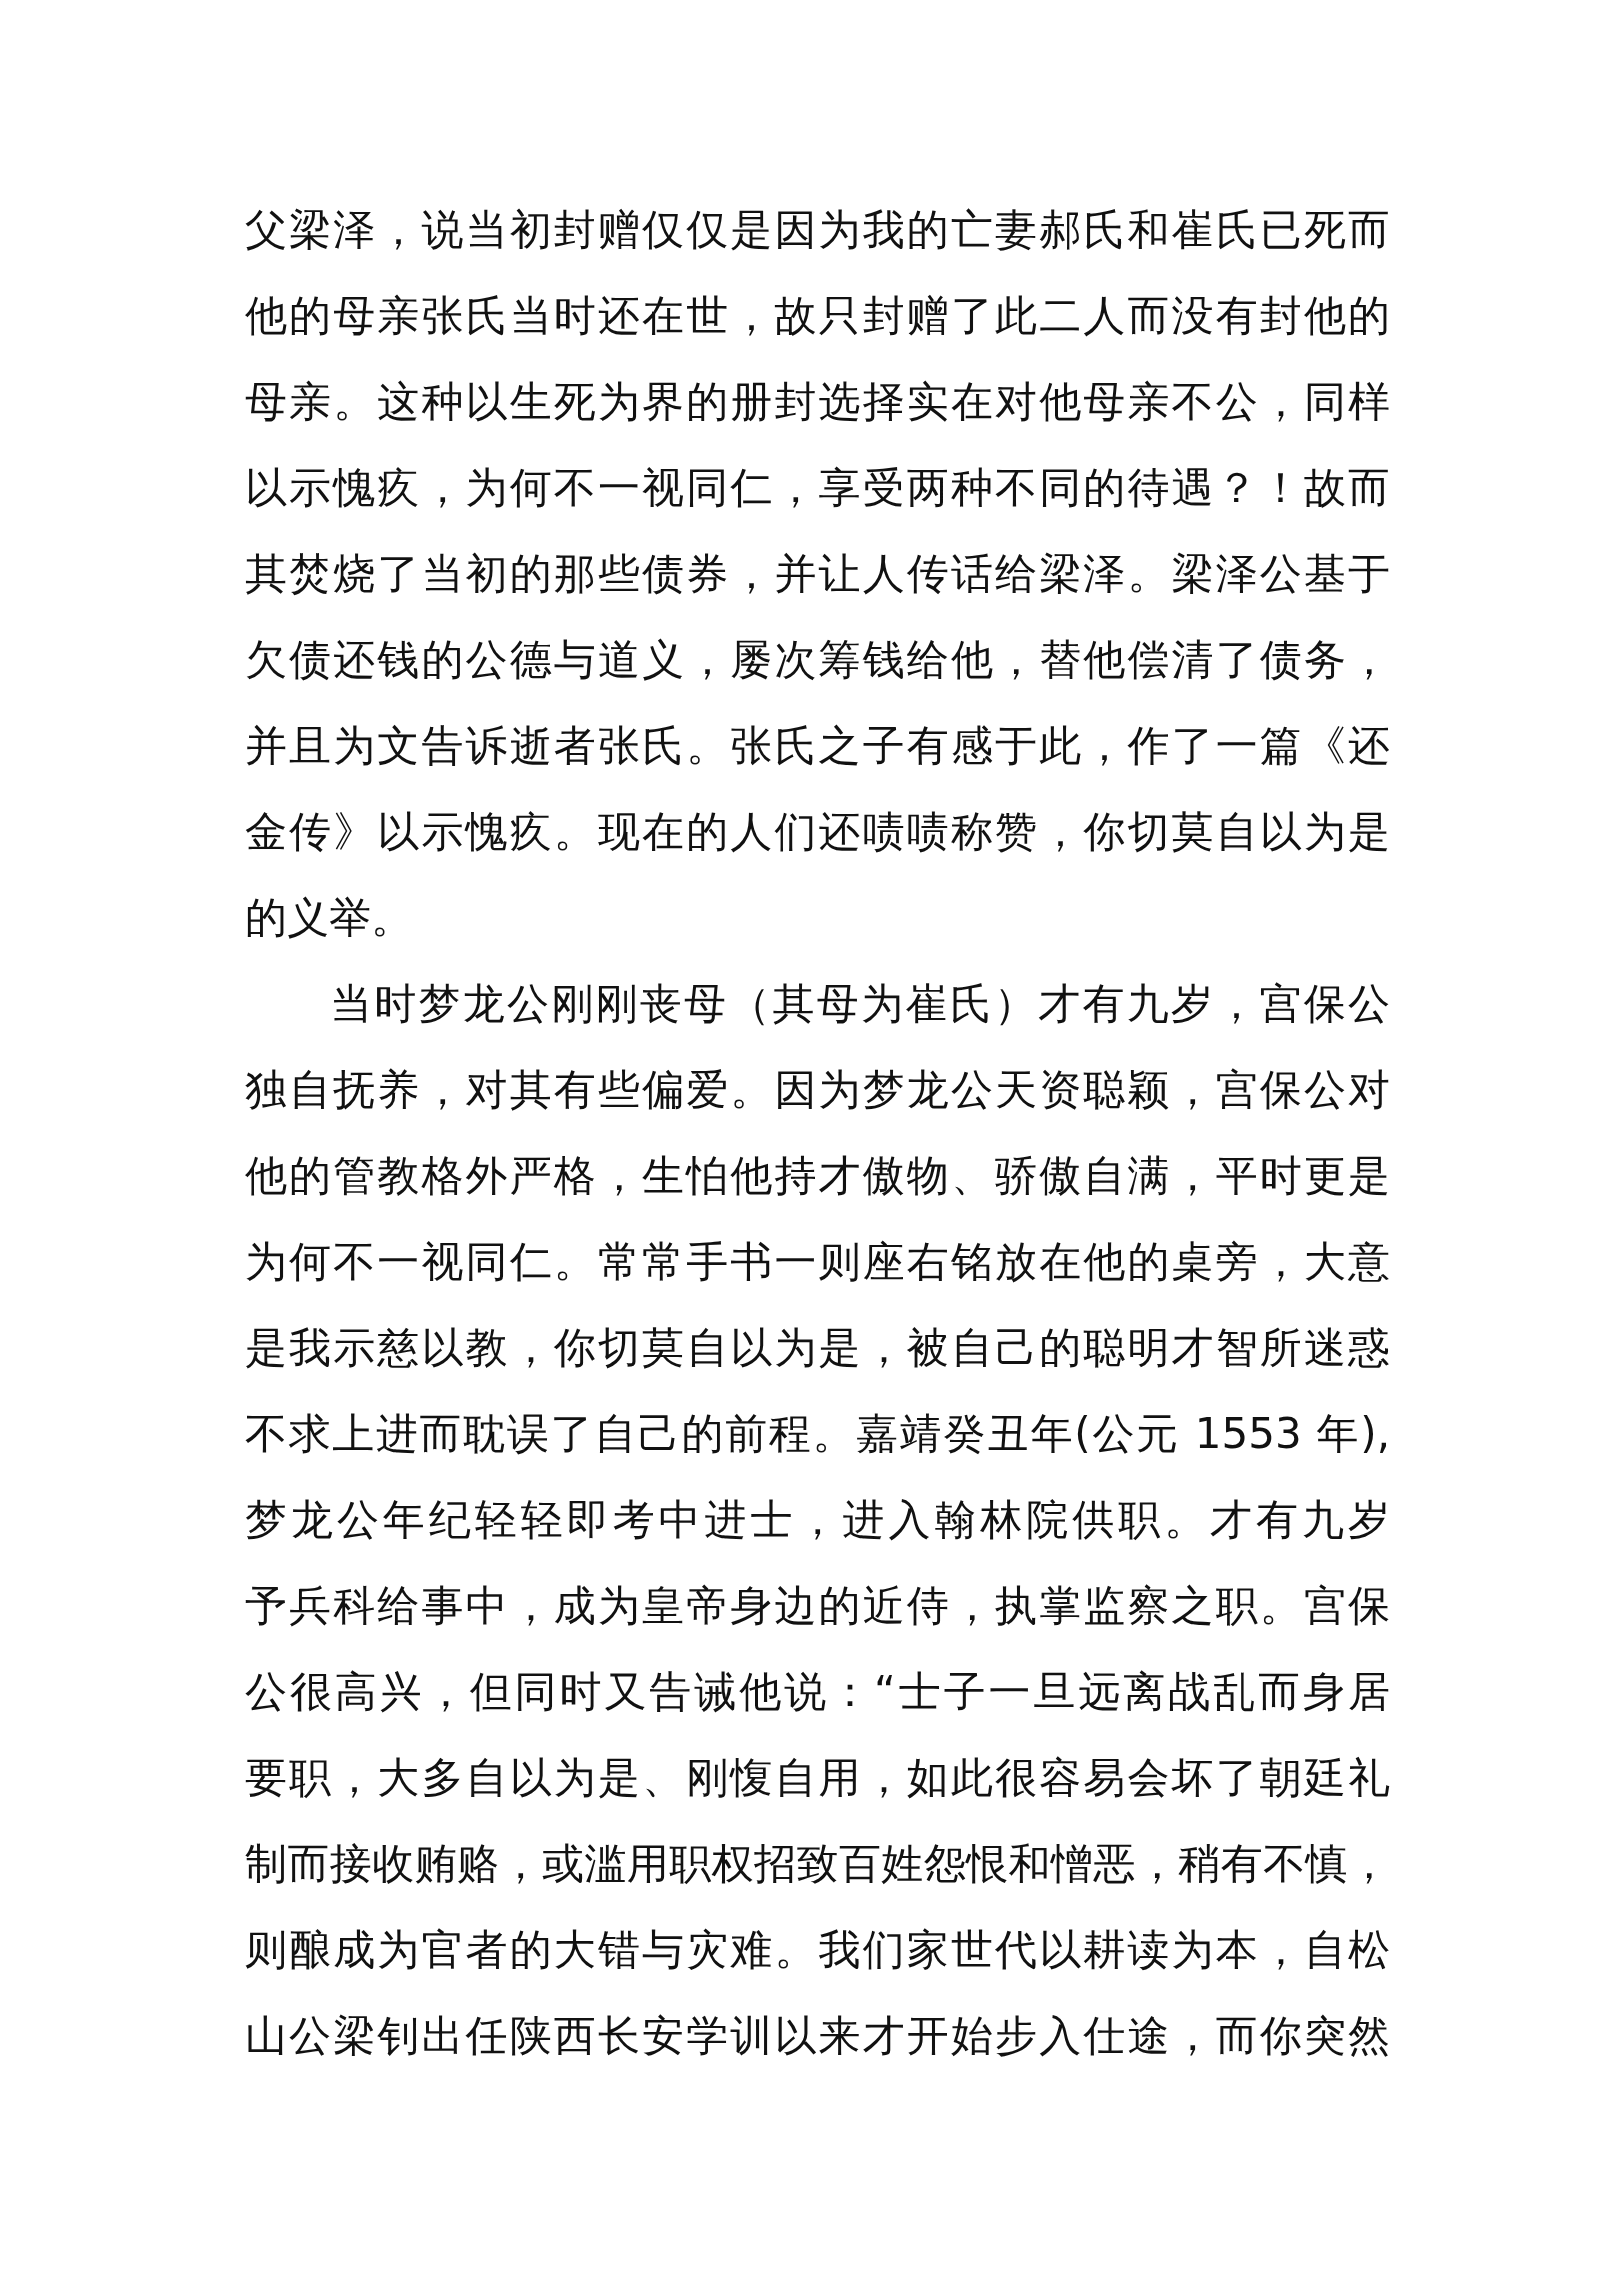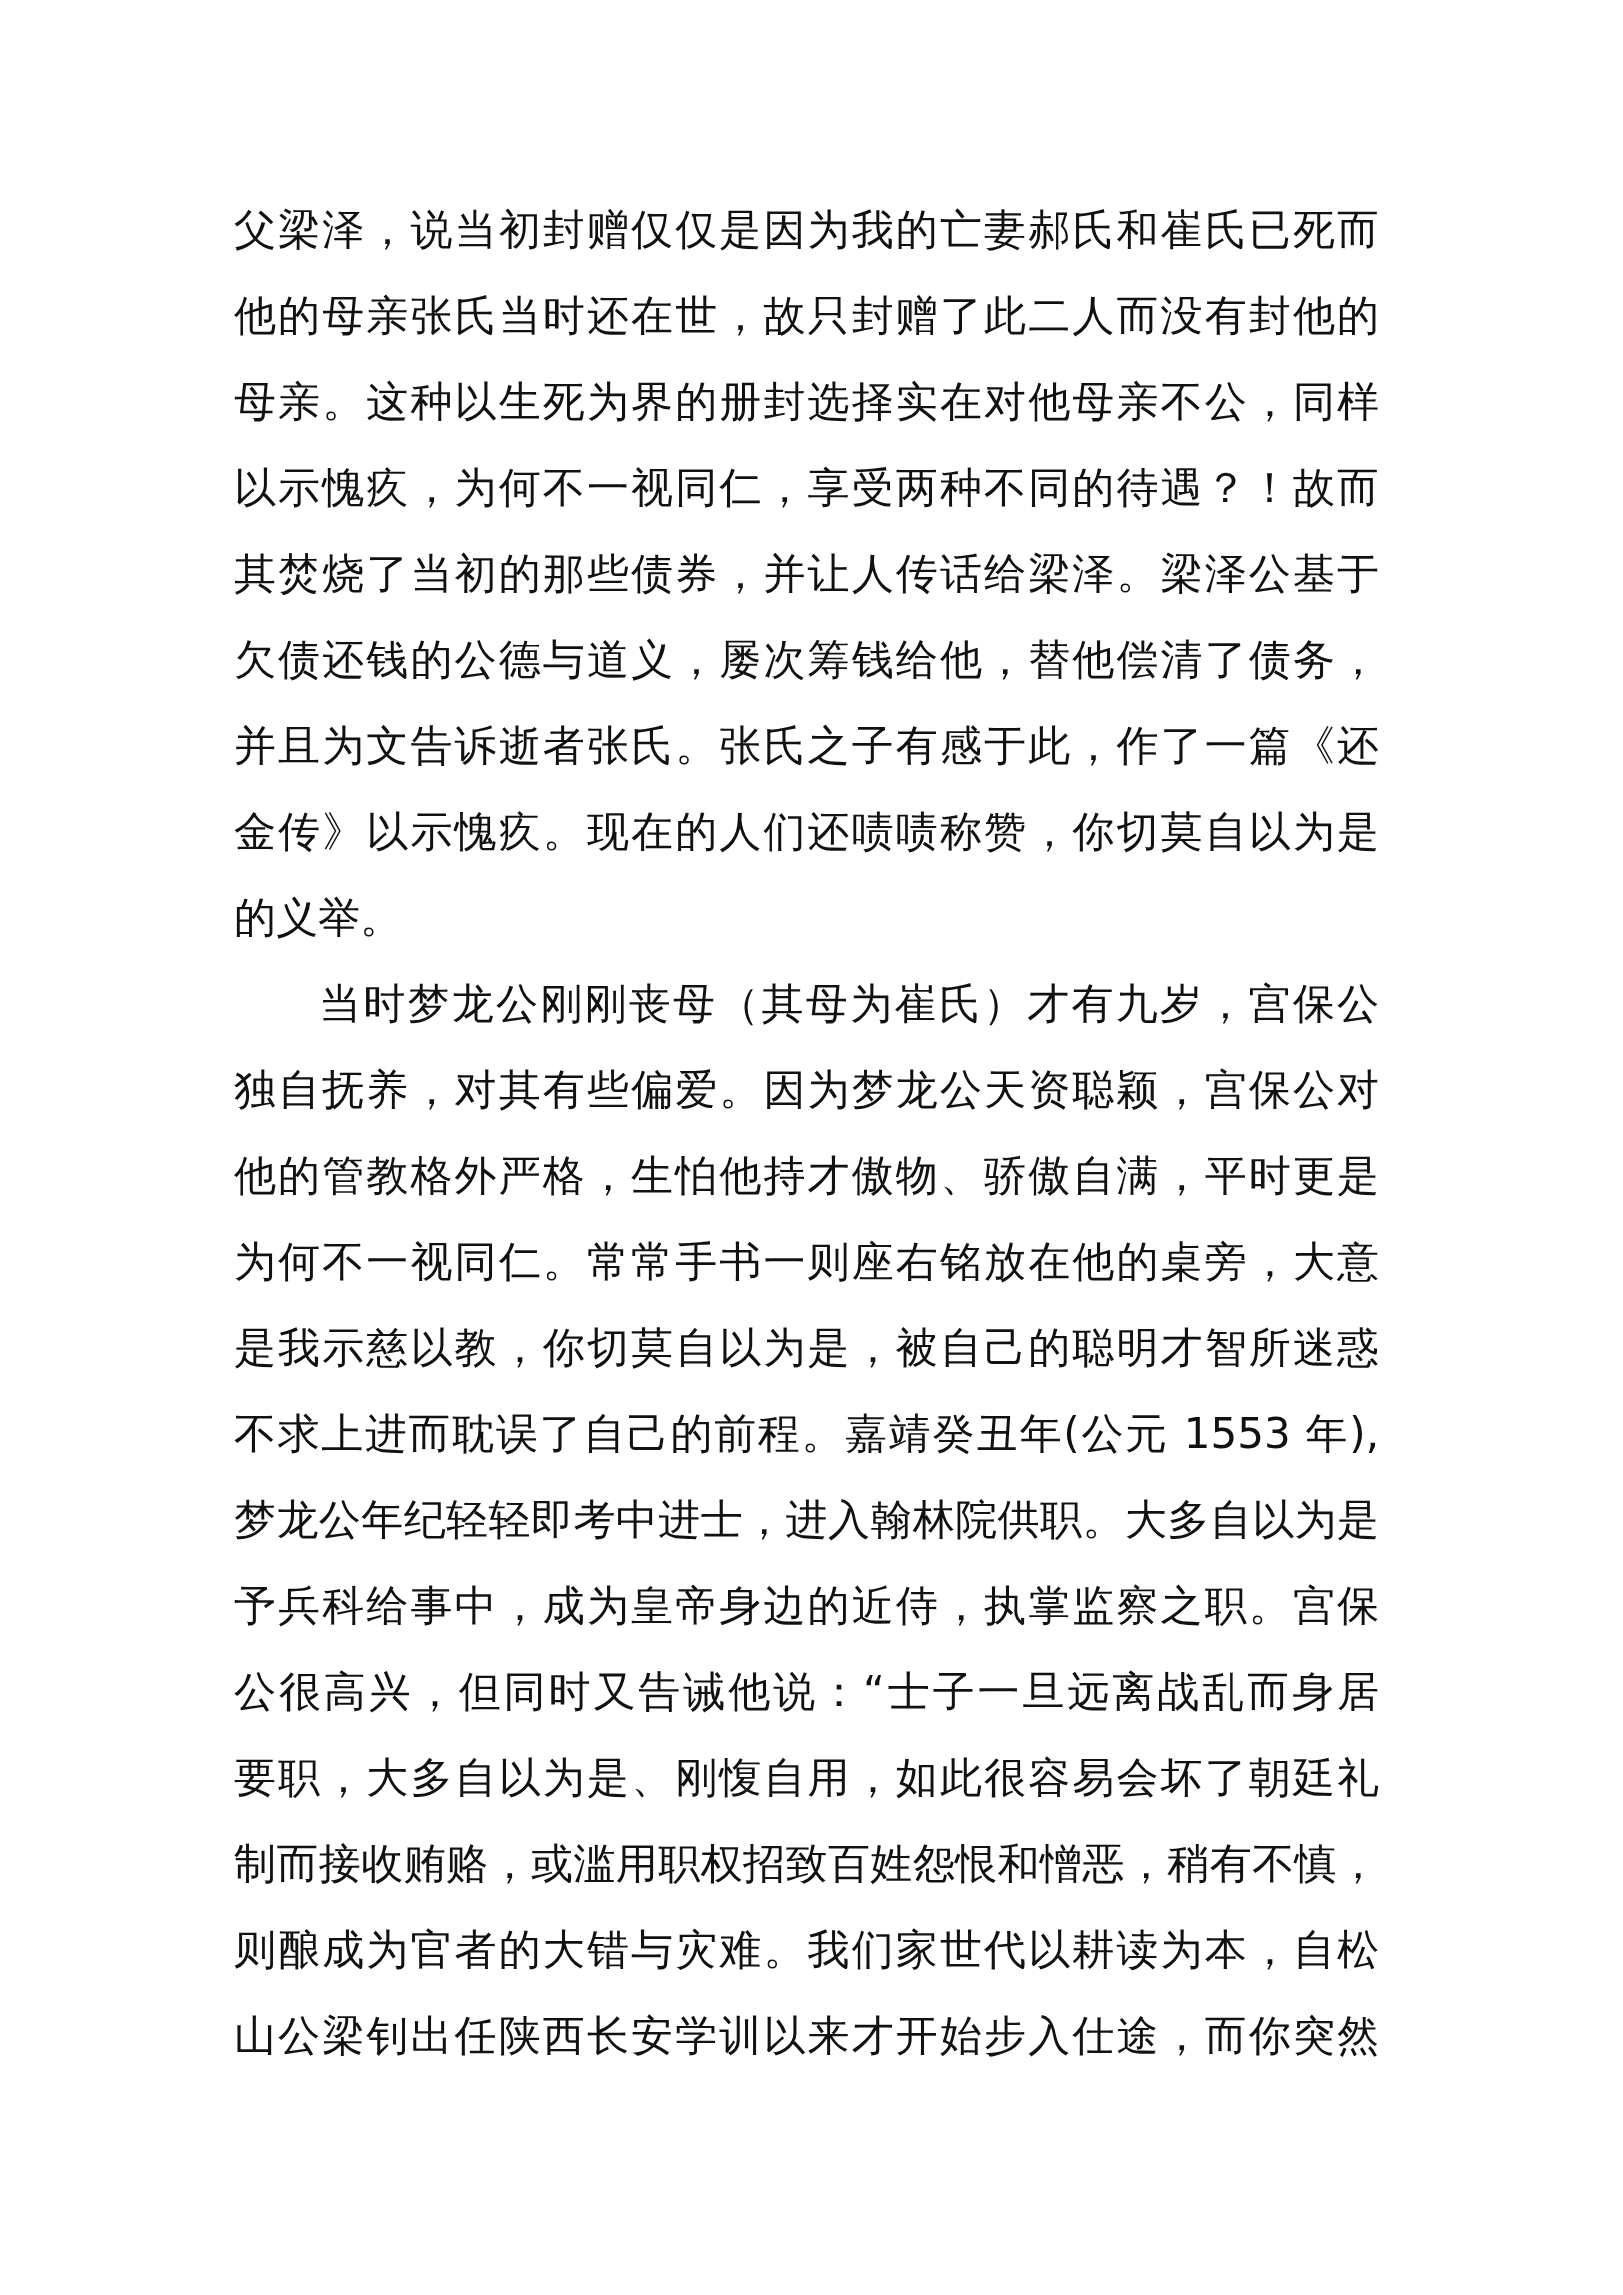--- a/index.html
+++ b/index.html
@@ -1,19 +1,19 @@
 <!DOCTYPE html>
 <html style="font-size:13px"><head>
 <meta charset="utf-8">
 <style>
   html, body { margin: 0; padding: 0; background: #ffffff; }
   body { width: 1623px; height: 2295px; position: relative; overflow: hidden; }
   .page {
     position: absolute;
-    left: 234px;
+    left: 245px;
     top: 187px;
     width: 1145px;
     font-family: "DejaVu Sans", "Liberation Sans", sans-serif;
     font-size: 42px;
     color: #111111;
   }
   .line {
     height: 86px;
     line-height: 86px;
     white-space: nowrap;
@@ -39,21 +39,21 @@
     <div class="line">金传》以示愧疚。现在的人们还啧啧称赞，你切莫自以为是</div>
     <div class="line last">的义举。</div>
   </div>
   <div>
     <div class="line indent">当时梦龙公刚刚丧母（其母为崔氏）才有九岁，宫保公</div>
     <div class="line">独自抚养，对其有些偏爱。因为梦龙公天资聪颖，宫保公对</div>
     <div class="line">他的管教格外严格，生怕他持才傲物、骄傲自满，平时更是</div>
     <div class="line">为何不一视同仁。常常手书一则座右铭放在他的桌旁，大意</div>
     <div class="line">是我示慈以教，你切莫自以为是，被自己的聪明才智所迷惑</div>
     <div class="line">不求上进而耽误了自己的前程。嘉靖癸丑年(公元 1553 年),</div>
-    <div class="line">梦龙公年纪轻轻即考中进士，进入翰林院供职。大多自以为是</div>
+    <div class="line">梦龙公年纪轻轻即考中进士，进入翰林院供职。才有九岁</div>
     <div class="line">予兵科给事中，成为皇帝身边的近侍，执掌监察之职。宫保</div>
     <div class="line">公很高兴，但同时又告诫他说：“士子一旦远离战乱而身居</div>
     <div class="line">要职，大多自以为是、刚愎自用，如此很容易会坏了朝廷礼</div>
     <div class="line">制而接收贿赂，或滥用职权招致百姓怨恨和憎恶，稍有不慎，</div>
     <div class="line">则酿成为官者的大错与灾难。我们家世代以耕读为本，自松</div>
     <div class="line">山公梁钊出任陕西长安学训以来才开始步入仕途，而你突然</div>
   </div>
 </div>
 
 

